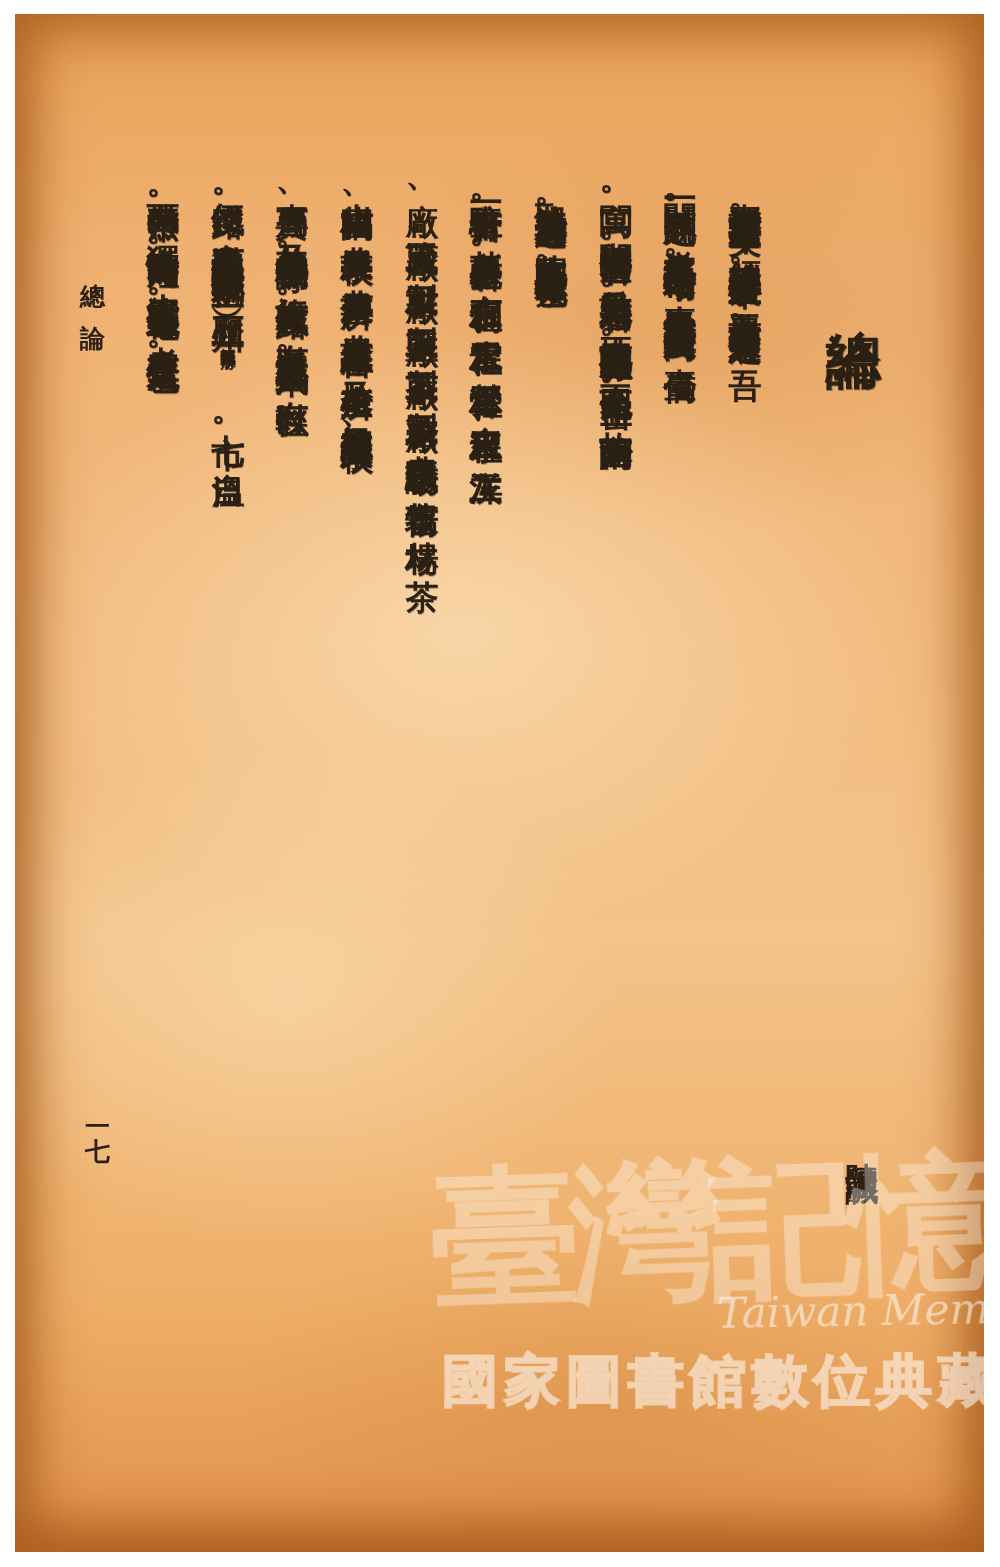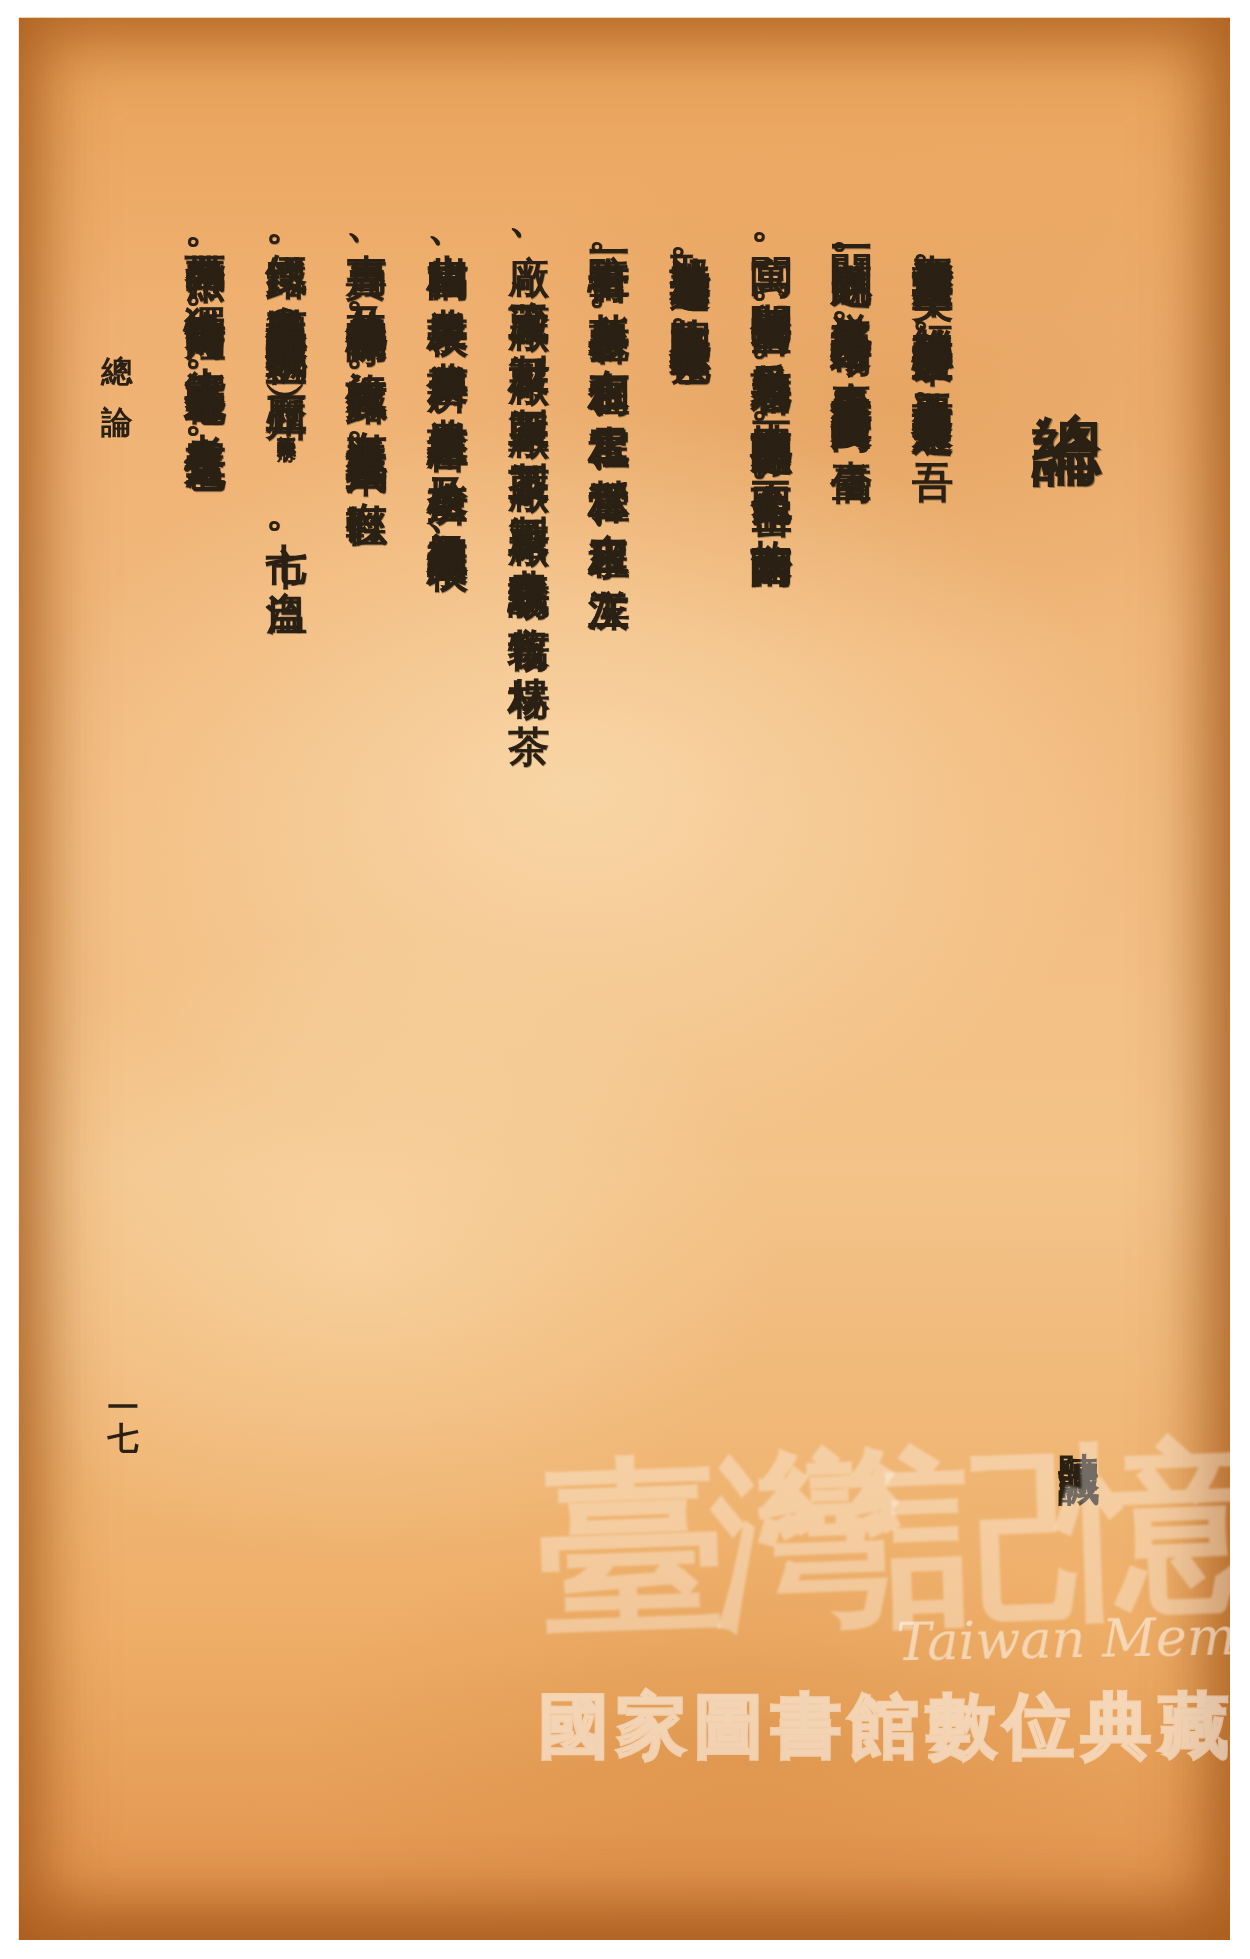--- a/index.html
+++ b/index.html
@@ -49,21 +49,21 @@
     letter-spacing:-10px;color:rgba(255,255,255,0.34);
     transform:rotate(-2deg);filter:blur(0.7px);white-space:nowrap;
     font-family:"DejaVu Serif",serif;
   }
   .wm-en{
     position:absolute;left:702px;top:1272px;font-size:42px;font-style:italic;
     color:rgba(255,255,255,0.52);font-family:"DejaVu Serif",serif;white-space:nowrap;
     transform:rotate(-1deg);filter:blur(0.3px);
   }
   .wm-org{
-    position:absolute;left:416px;top:1330px;font-size:56px;font-weight:bold;
+    position:absolute;left:427px;top:1330px;font-size:56px;font-weight:bold;
     letter-spacing:6px;white-space:nowrap;
     color:rgba(255,255,255,0.10);
     -webkit-text-stroke:2.2px rgba(255,255,255,0.50);
     filter:blur(0.3px);
   }
 </style>
 </head>
 <body>
 
 <div class="paper">

